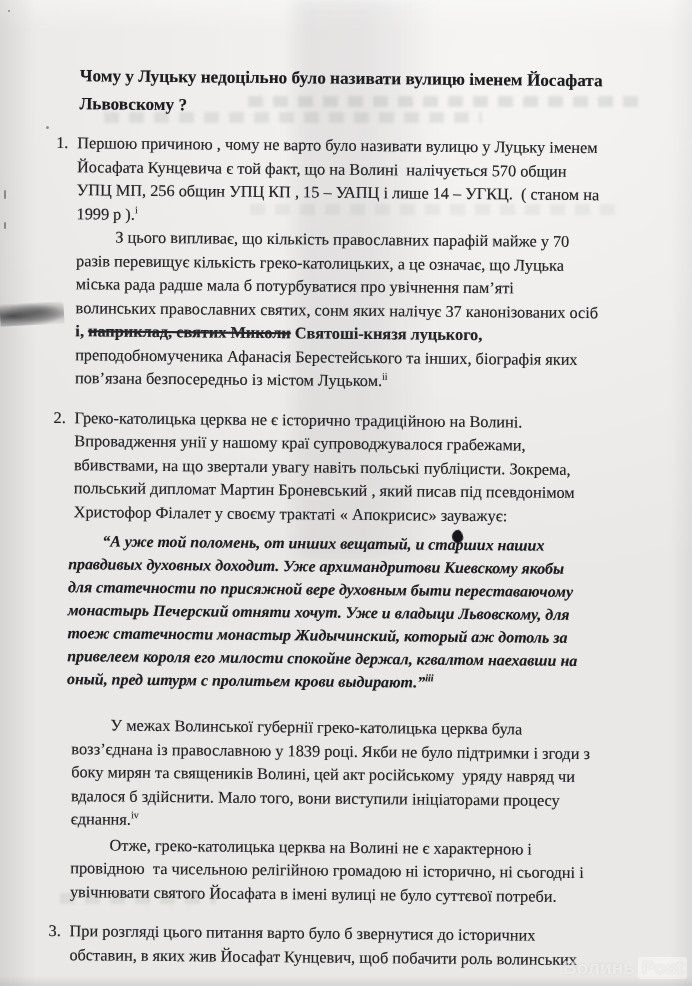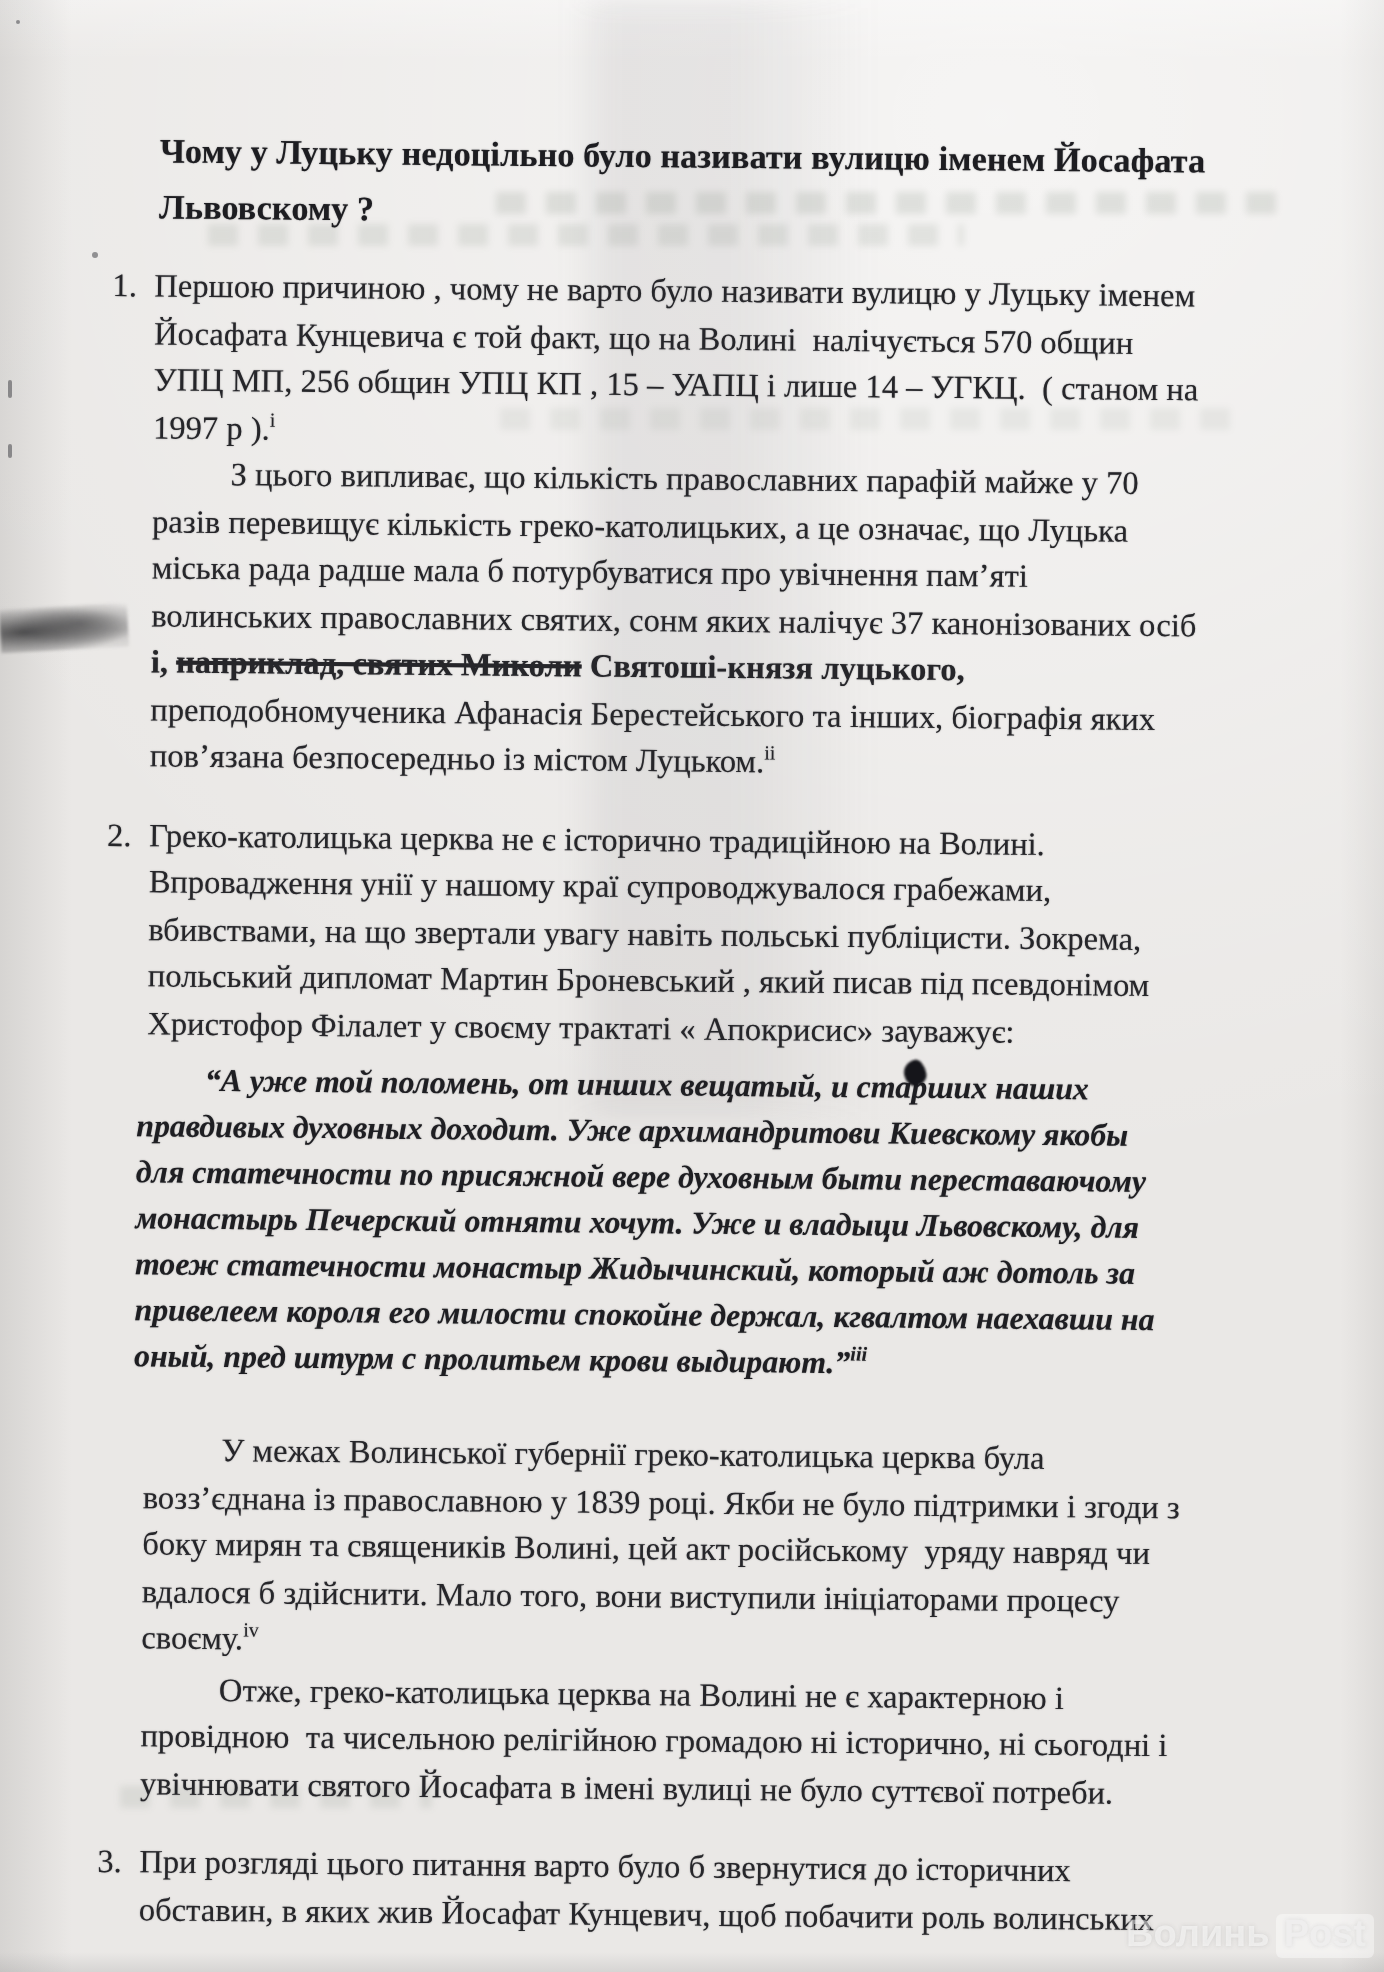--- a/index.html
+++ b/index.html
@@ -103,21 +103,21 @@
   <div class="doc">
       <div class="block b0">
         <div class="line"><span class="bold">Чому у Луцьку недоцільно було називати вулицю іменем Йосафата</span></div>
         <div class="line"><span class="bold">Львовскому ?</span></div>
       </div>
       <div class="block b1 list">
         <span class="num">1.</span>
         <div class="line"><span>Першою причиною , чому не варто було називати вулицю у Луцьку іменем</span></div>
         <div class="line"><span>Йосафата Кунцевича є той факт, що на Волині  налічується 570 общин</span></div>
         <div class="line"><span>УПЦ МП, 256 общин УПЦ КП , 15 – УАПЦ і лише 14 – УГКЦ.  ( станом на</span></div>
-        <div class="line"><span>1997 р ).</span><sup>i</sup></div>
+        <div class="line"><span>1999 р ).</span><sup>i</sup></div>
       </div>
       <div class="block b2 para indent-first">
         <div class="line"><span>З цього випливає, що кількість православних парафій майже у 70</span></div>
         <div class="line"><span>разів перевищує кількість греко-католицьких, а це означає, що Луцька</span></div>
         <div class="line"><span>міська рада радше мала б потурбуватися про увічнення пам’яті</span></div>
         <div class="line"><span>волинських православних святих, сонм яких налічує 37 канонізованих осіб</span></div>
         <div class="line"><span class="bold">і, </span><span class="bold strike">наприклад, святих Миколи</span><span class="bold"> Святоші-князя луцького,</span></div>
         <div class="line"><span>преподобномученика Афанасія Берестейського та інших, біографія яких</span></div>
         <div class="line"><span>пов’язана безпосередньо із містом Луцьком.</span><sup>ii</sup></div>
       </div>
@@ -136,21 +136,21 @@
         <div class="line"><span>монастырь Печерский отняти хочут. Уже и владыци Львовскому, для</span></div>
         <div class="line"><span>тоеж статечности монастыр Жидычинский, который аж дотоль за</span></div>
         <div class="line"><span>привелеем короля его милости спокойне держал, кгвалтом наехавши на</span></div>
         <div class="line"><span>оный, пред штурм с пролитьем крови выдирают.”</span><sup>iii</sup></div>
       </div>
       <div class="block b5 para indent-first">
         <div class="line"><span>У межах Волинської губернії греко-католицька церква була</span></div>
         <div class="line"><span>возз’єднана із православною у 1839 році. Якби не було підтримки і згоди з</span></div>
         <div class="line"><span>боку мирян та священиків Волині, цей акт російському  уряду навряд чи</span></div>
         <div class="line"><span>вдалося б здійснити. Мало того, вони виступили ініціаторами процесу</span></div>
-        <div class="line"><span>своєму.</span><sup>iv</sup></div>
+        <div class="line"><span>єднання.</span><sup>iv</sup></div>
       </div>
       <div class="block b6 para indent-first">
         <div class="line"><span>Отже, греко-католицька церква на Волині не є характерною і</span></div>
         <div class="line"><span>провідною  та чисельною релігійною громадою ні історично, ні сьогодні і</span></div>
         <div class="line"><span>увічнювати святого Йосафата в імені вулиці не було суттєвої потреби.</span></div>
       </div>
       <div class="block b7 list">
         <span class="num">3.</span>
         <div class="line"><span>При розгляді цього питання варто було б звернутися до історичних</span></div>
         <div class="line"><span>обставин, в яких жив Йосафат Кунцевич, щоб побачити роль волинських</span></div>

